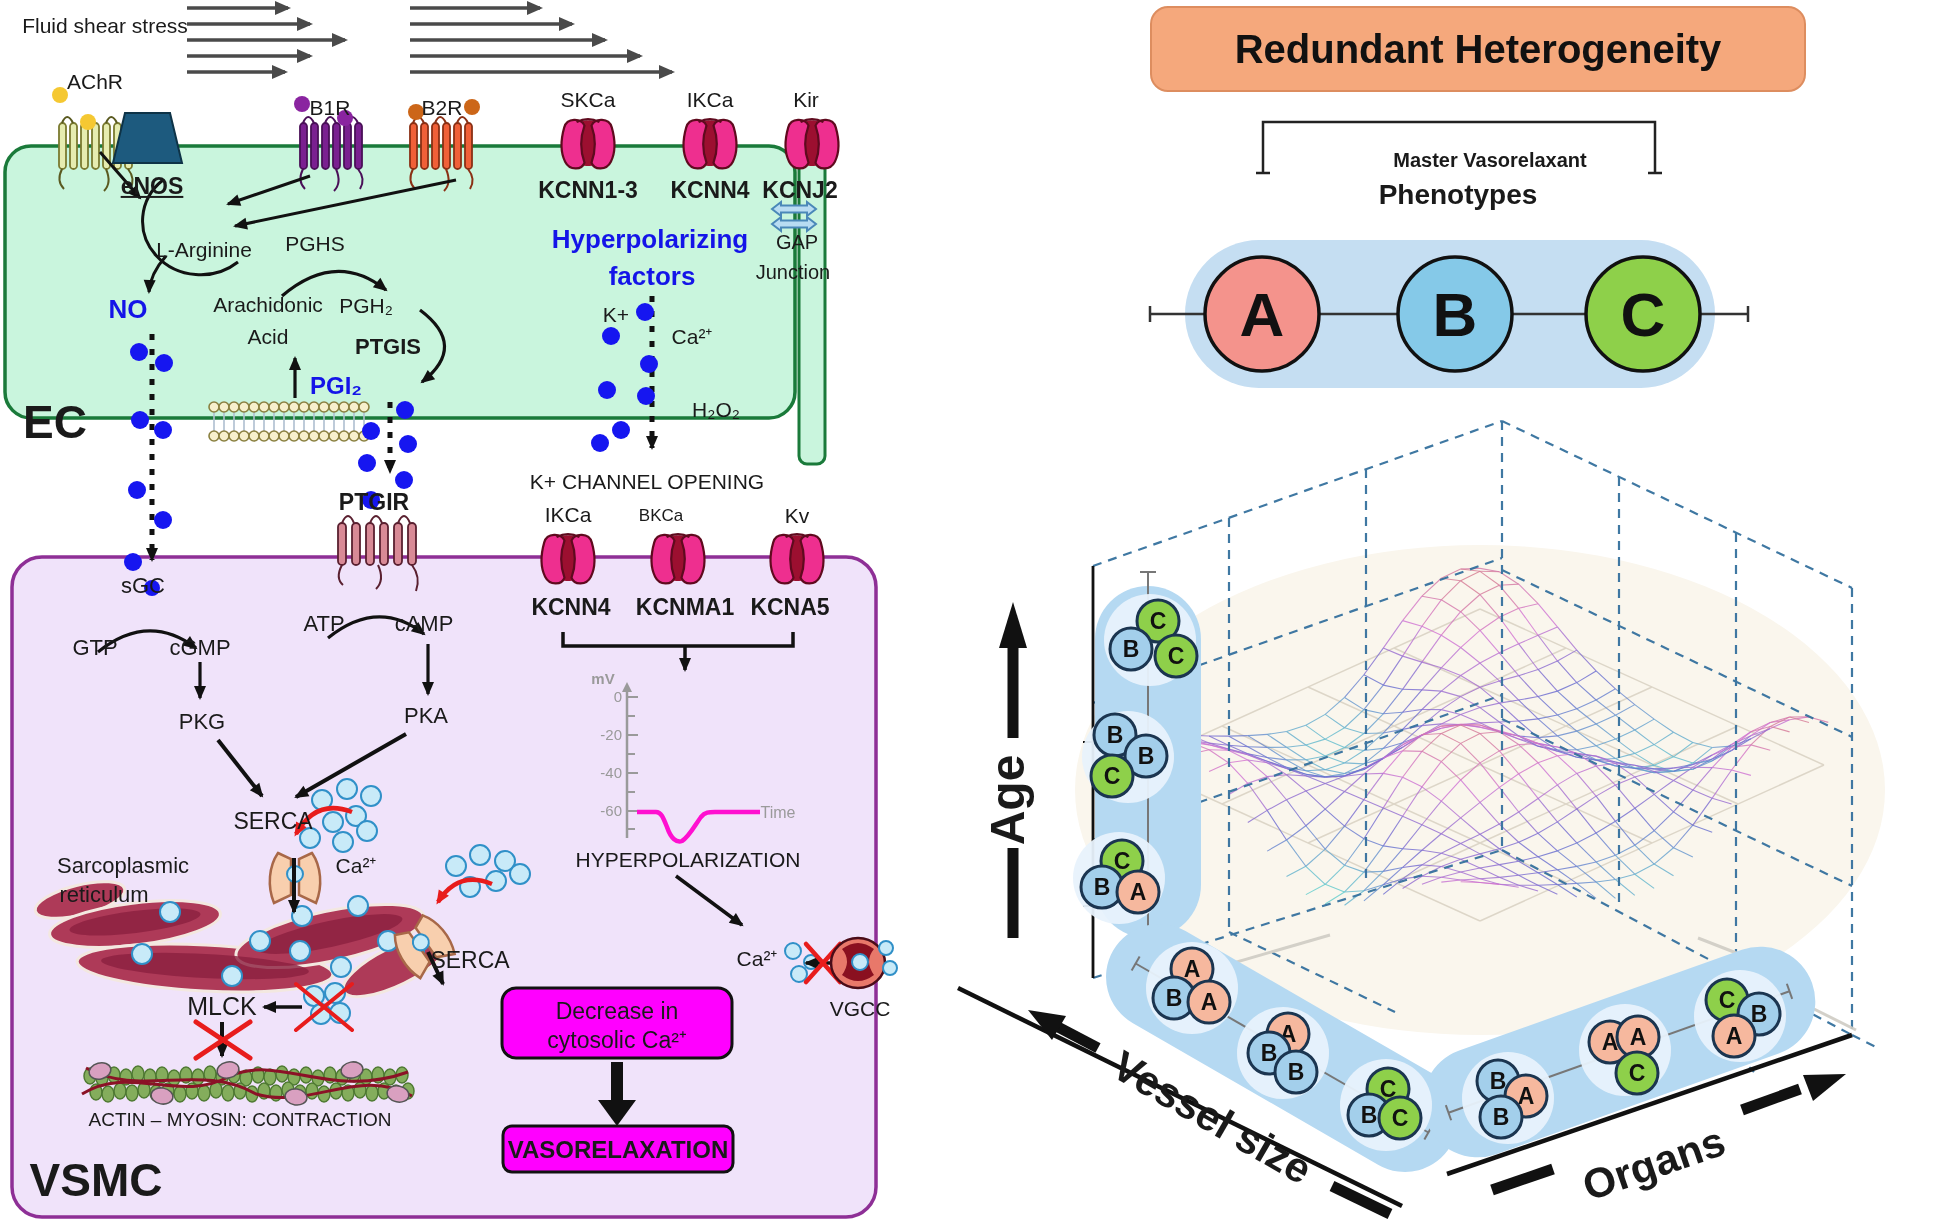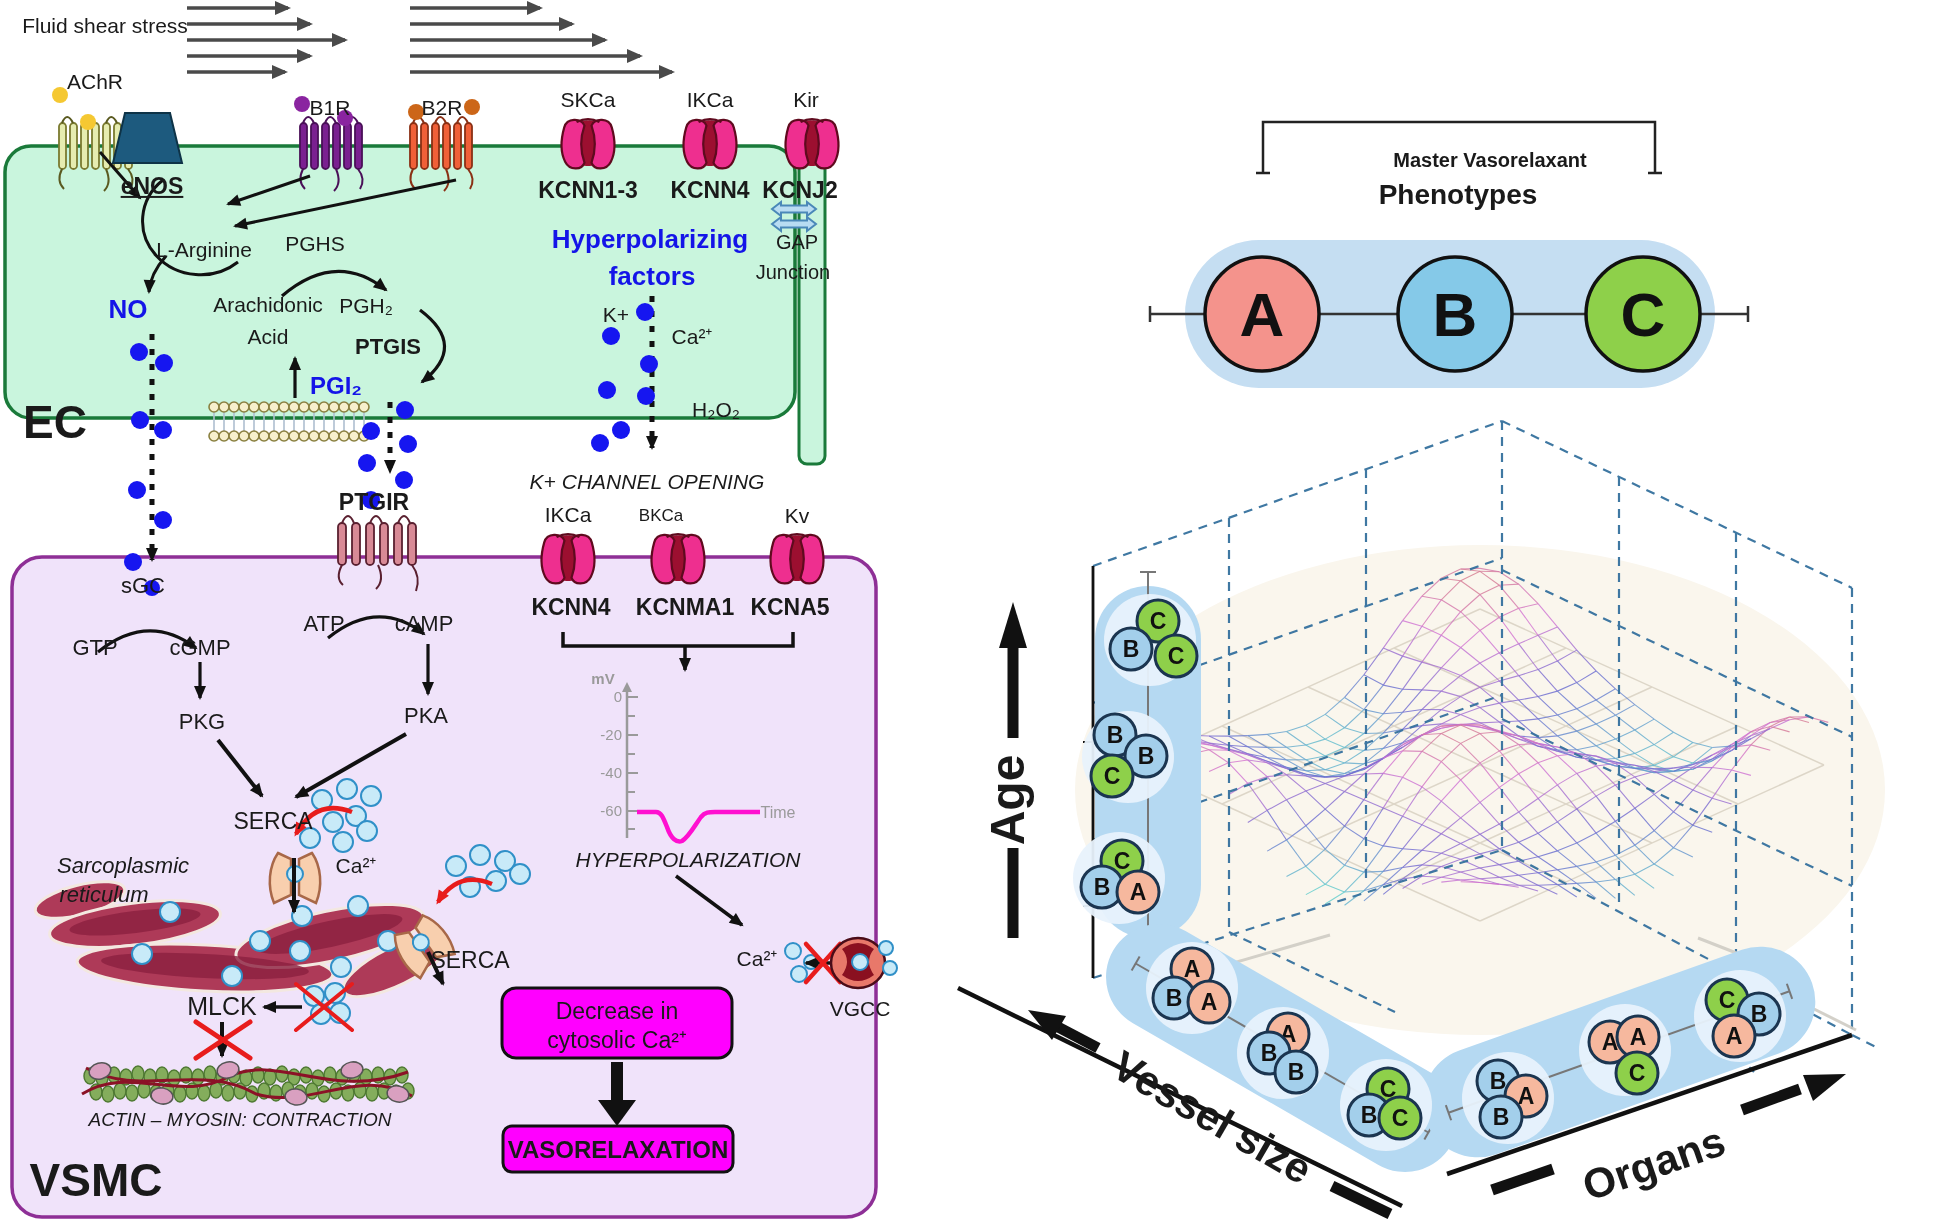--- a/index.html
+++ b/index.html
@@ -2,21 +2,21 @@
 <html><head>
 <meta charset="utf-8">
 <style>
   html,body{margin:0;padding:0;background:#fff;}
   #stage{position:relative;width:1948px;height:1224px;overflow:hidden;background:#fff;
          font-family:"Liberation Sans",sans-serif;}
   #gfx{position:absolute;left:0;top:0;}
   .lbl{position:absolute;transform:translate(-50%,-50%);white-space:nowrap;color:#1a1a1a;
        font-family:"Liberation Sans",sans-serif;line-height:1.05;text-align:center;}
   .b{font-weight:bold;}
-  .i{font-style:italic;text-align:right;}
+  .i{text-align:right;}
   .blue{color:#1414e8;font-weight:bold;}
   .gray{color:#9a9a9a;}
   .titlebox{position:absolute;left:1150px;top:6px;width:652px;height:82px;background:#f5a87c;
             border:2px solid #dd8d5f;border-radius:18px;display:flex;align-items:center;justify-content:center;}
   .rot{transform-origin:center center;}
 </style>
 </head>
 <body>
 <div id="stage">
 
@@ -1288,19 +1288,22 @@
 <div class="lbl b" style="left:96px;top:1180px;font-size:46px;">VSMC</div>
 <div class="lbl gray b" style="left:603px;top:679px;font-size:15px;text-align:right;">mV</div>
 <div class="lbl gray" style="left:778px;top:813px;font-size:16px;">Time</div>
 <div class="lbl i" style="left:688px;top:860px;font-size:21px;">HYPERPOLARIZATION</div>
 <div class="lbl" style="left:757px;top:959px;font-size:21px;">Ca²⁺</div>
 <div class="lbl" style="left:860px;top:1009px;font-size:21px;">VGCC</div>
 <div class="lbl" style="left:617px;top:1011px;font-size:23px;font-weight:500;">Decrease in</div>
 <div class="lbl" style="left:617px;top:1040px;font-size:23px;font-weight:500;">cytosolic Ca²⁺</div>
 <div class="lbl b" style="left:618px;top:1150px;font-size:24px;">VASORELAXATION</div>
 
+<div class="titlebox">
+  <span class="b" style="font-size:40px;color:#111;">Redundant Heterogeneity</span>
+</div>
 <div class="lbl b" style="left:1458px;top:160px;font-size:20px;margin-left:32px;">Master Vasorelaxant</div>
 <div class="lbl b" style="left:1458px;top:195px;font-size:28px;">Phenotypes</div>
 <div class="lbl b rot" style="left:1008px;top:800px;font-size:48px;transform:translate(-50%,-50%) rotate(-90deg);">Age</div>
 <div class="lbl b rot" style="left:1212px;top:1118px;font-size:42px;transform:translate(-50%,-50%) rotate(30deg);">Vessel size</div>
 <div class="lbl b rot" style="left:1654px;top:1164px;font-size:42px;transform:translate(-50%,-50%) rotate(-19deg);">Organs</div>
 
 </div>
 
 </body></html>

